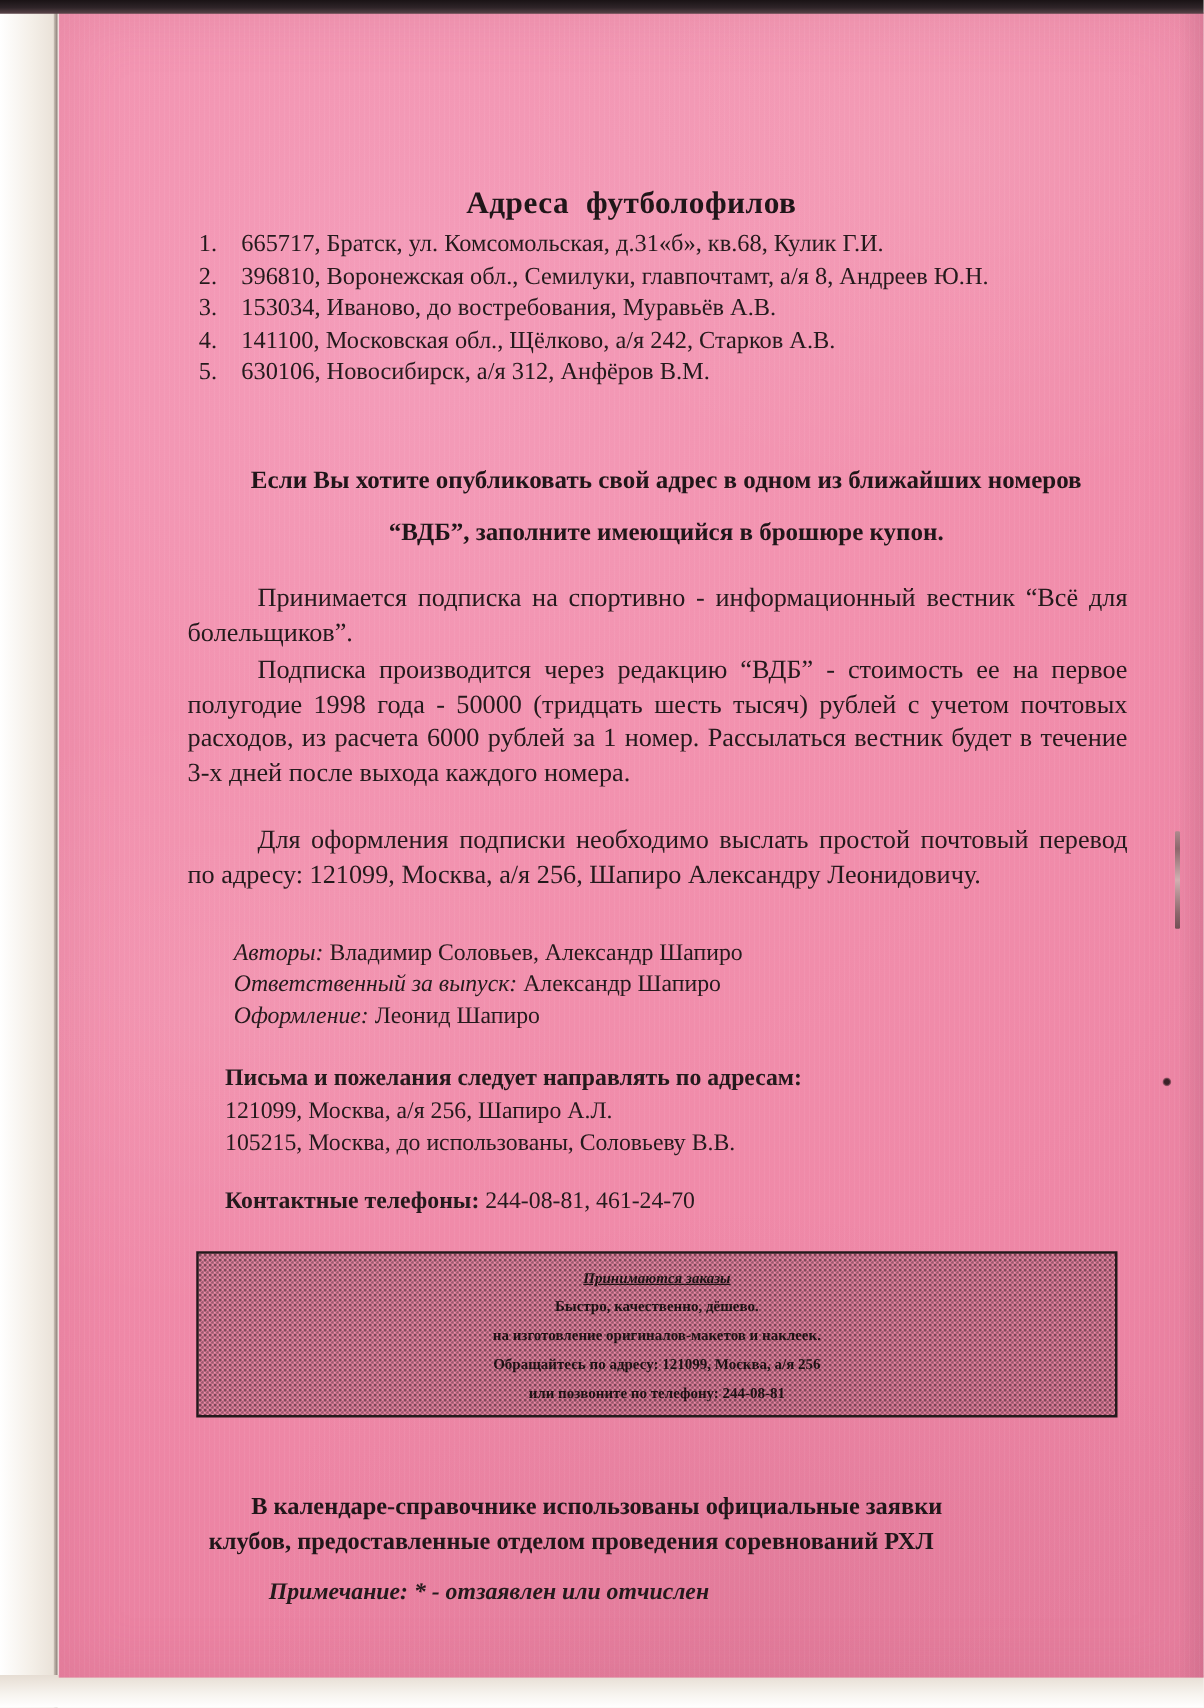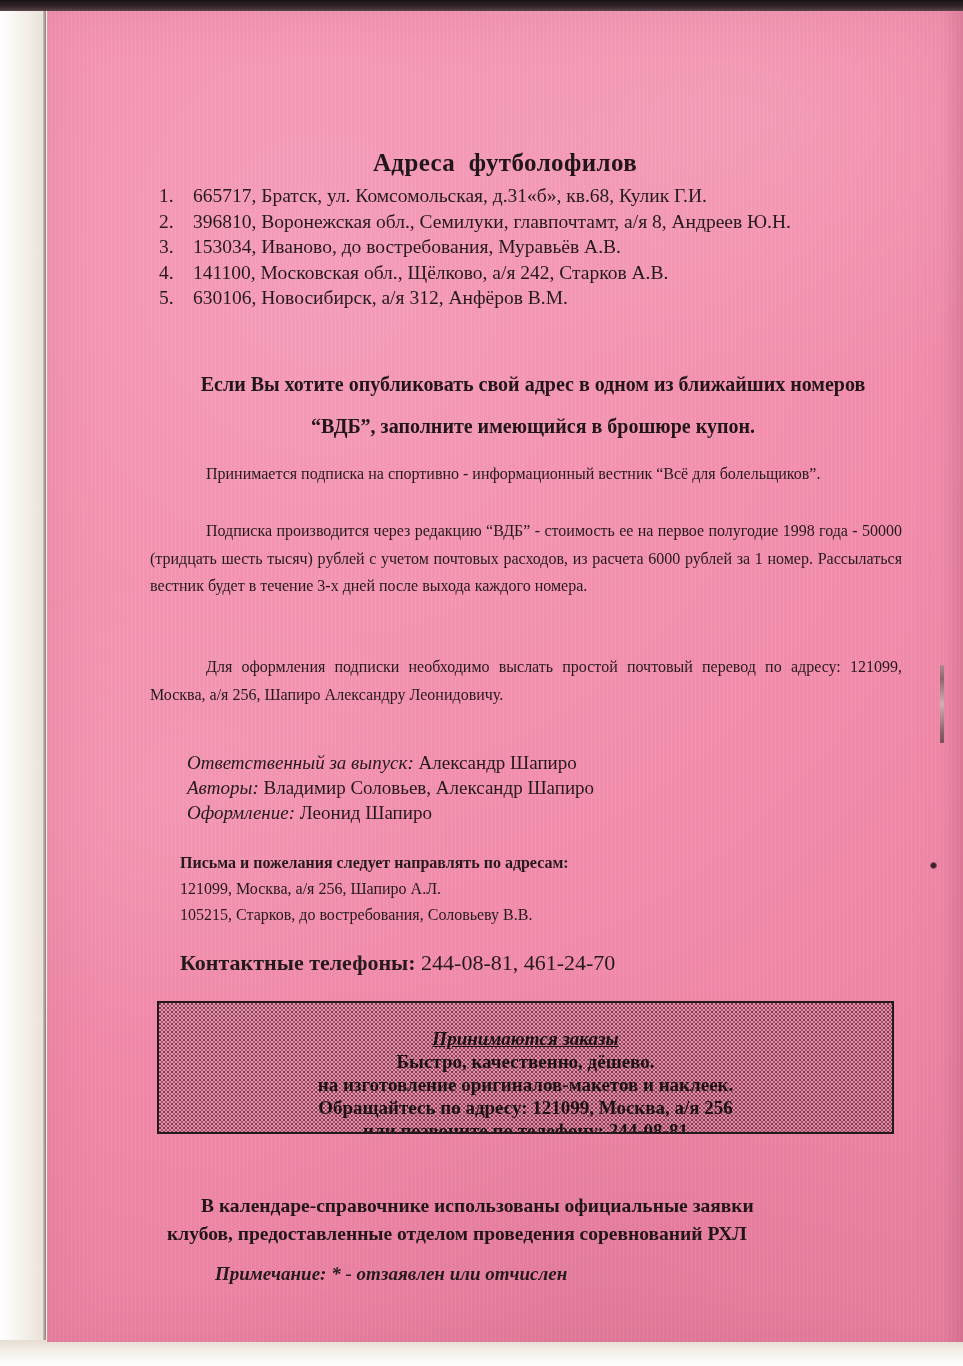--- a/index.html
+++ b/index.html
@@ -153,21 +153,21 @@
     font-weight: bold;
     letter-spacing: 5.5px;
     color: #201619;
   }
 
   
   .body-par {
     position: absolute;
     left: 103px;
     width: 752px;
-    font-size: 16px;
+    font-size: 21px;
     line-height: 27.5px;
     text-align: justify;
     text-indent: 56px;
     color: #241a1c;
     hyphens: none;
   }
   .body-par.last-full > :last-child { }
   #par-subscription-intro { top: 434px; }
   #par-subscription-terms { top: 491px; }
   #par-transfer          { top: 627px; }
@@ -183,31 +183,31 @@
   }
   #credits .lbl {
     font-style: italic;
   }
 
   
   #letters {
     position: absolute;
     left: 133px;
     top: 840px;
-    font-size: 16px;
+    font-size: 19px;
     line-height: 26px;
     color: #241a1c;
   }
   #letters .hdr { font-weight: bold; }
 
   #phones {
     position: absolute;
     left: 133px;
     top: 940px;
-    font-size: 22px;
+    font-size: 19px;
     color: #241a1c;
   }
   #phones .hdr { font-weight: bold; }
 
   
   #advert-box {
     position: absolute;
     left: 110px;
     top: 991px;
     width: 737px;
@@ -222,23 +222,23 @@
     inset: 0;
     background-image:
       radial-gradient(circle at 1px 1px, rgba(40,25,30,.62) 1px, rgba(0,0,0,0) 1.4px),
       radial-gradient(circle at 3px 3px, rgba(40,25,30,.42) 1px, rgba(0,0,0,0) 1.4px);
     background-size: 4px 4px, 4px 4px;
     background-position: 0 0, 0 0;
   }
   #advert-lines {
     position: relative;
     z-index: 2;
-    padding-top: 24px;
+    padding-top: 8px;
     text-align: center;
-    font-size: 19px;
+    font-size: 12px;
     font-weight: bold;
     line-height: 23px;
     color: #1c1214;
   }
   #advert-lines .ad-title {
     font-style: italic;
     text-decoration: underline;
   }
 
   
@@ -341,37 +341,37 @@
 
 
     <p id="par-subscription-intro" class="body-par layer">Принимается подписка на спортивно - информационный вестник “Всё для болельщиков”.</p>
 
     <p id="par-subscription-terms" class="body-par layer">Подписка производится через редакцию “ВДБ” - стоимость ее на первое полугодие 1998 года - 50000 (тридцать шесть тысяч) рублей с учетом почтовых расходов, из расчета 6000 рублей за 1 номер. Рассылаться вестник будет в течение 3-х дней после выхода каждого номера.</p>
 
     <p id="par-transfer" class="body-par layer">Для оформления подписки необходимо выслать простой почтовый перевод по адресу: 121099, Москва, а/я 256, Шапиро Александру Леонидовичу.</p>
 
     <div id="credits" class="layer">
       <div>
+        <span class="lbl">Авторы:</span>
+        <span class="val">Владимир Соловьев, Александр Шапиро</span>
+      </div>
+      <div>
         <span class="lbl">Ответственный за выпуск:</span>
         <span class="val">Александр Шапиро</span>
-      </div>
-      <div>
-        <span class="lbl">Авторы:</span>
-        <span class="val">Владимир Соловьев, Александр Шапиро</span>
       </div>
       <div>
         <span class="lbl">Оформление:</span>
         <span class="val">Леонид Шапиро</span>
       </div>
     </div>
 
     <div id="letters" class="layer">
       <div class="hdr">Письма и пожелания следует направлять по адресам:</div>
       <div>121099, Москва, а/я 256, Шапиро А.Л.</div>
-      <div>105215, Старков, до востребования, Соловьеву В.В.</div>
+      <div>105215, Москва, до использованы, Соловьеву В.В.</div>
     </div>
 
     <div id="phones" class="layer">
       <span class="hdr">Контактные телефоны:</span>
       <span>244-08-81, 461-24-70</span>
     </div>
 
     <div id="advert-box" class="layer">
       <div class="screen"></div>
       <div id="advert-lines">

